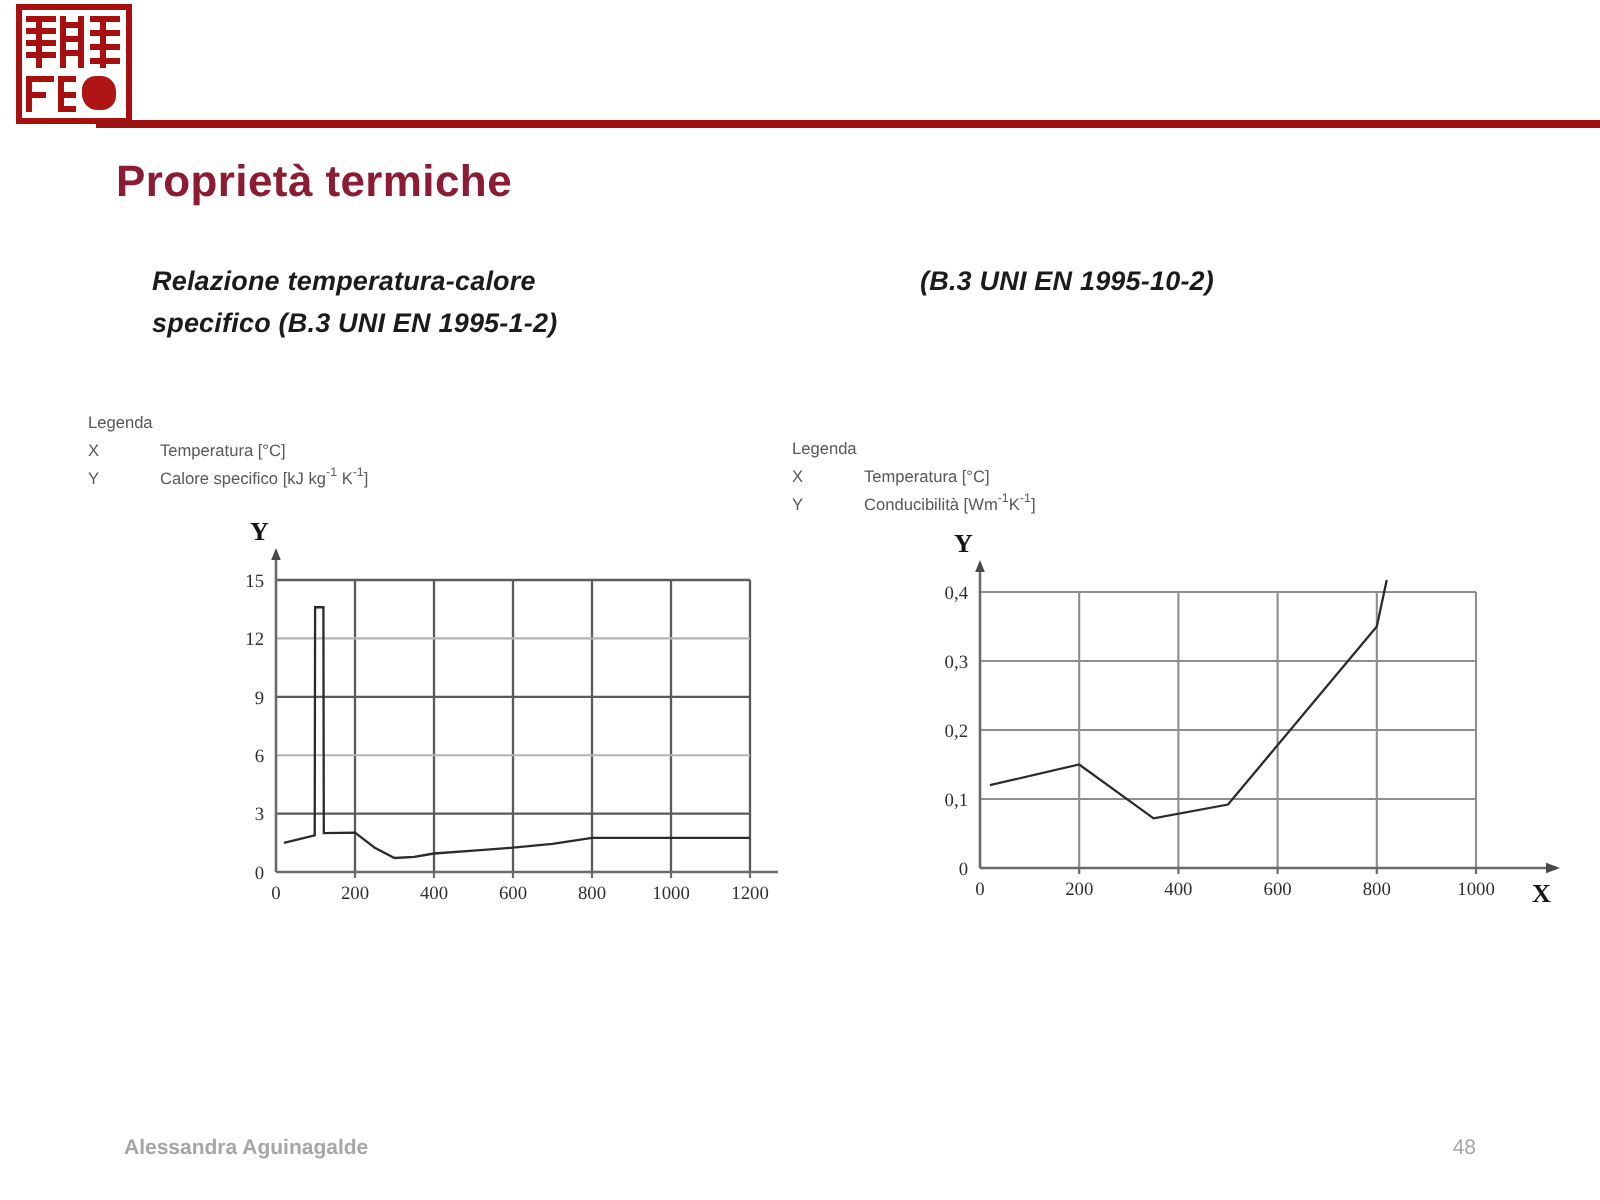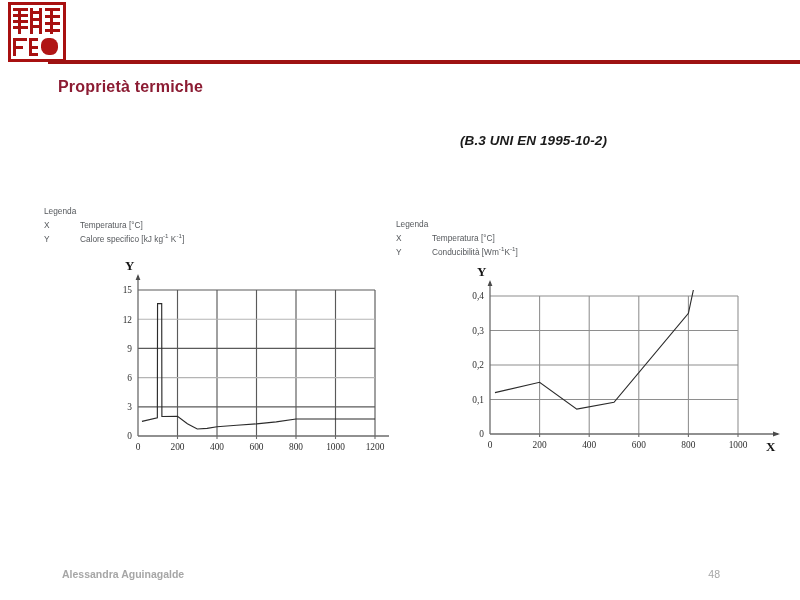--- a/index.html
+++ b/index.html
@@ -61,21 +61,21 @@
     width: 752px;
     height: 4px;
     background: #9e1212;
   }
 
   
   #slide-title {
     position: absolute;
     left: 58px;
     top: 78px;
-    font-size: 16px;
+    font-size: 22px;
     font-weight: bold;
     color: #8c1c33;
     letter-spacing: 0.2px;
     white-space: nowrap;
   }
 
   
   .panel-heading {
     position: absolute;
     font-size: 13.5px;
@@ -131,21 +131,21 @@
   }
 
   
   #footer-author, #footer-page {
     position: absolute;
     bottom: 20px;
     font-size: 10.5px;
     color: #a6a6a6;
   }
   #footer-author { left: 62px; font-weight: bold; }
-  #footer-page   { right: 80px; }
+  #footer-page   { right: 62px; }
 </style>
 </head>
 <body>
 
 <div id="slide">
 
   <div id="logo">
     <div class="seal-frame"></div>
     <div class="seal-inner">
 
@@ -172,20 +172,24 @@
       <div class="glyph" style="left:17px; top:40px; width:9px;  height:3px;"></div>
       <div class="glyph" style="left:17px; top:47px; width:9px;  height:3px;"></div>
       <div class="dot"></div>
     </div>
   </div>
 
   <div id="header-rule"></div>
 
   <div id="slide-title">Proprietà termiche</div>
 
+  <div id="heading-left" class="panel-heading">
+    <div>Relazione temperatura-calore</div>
+    <div>specifico  (B.3 UNI EN 1995-1-2)</div>
+  </div>
 
   <div id="heading-right" class="panel-heading">
     <div>(B.3 UNI EN 1995-10-2)</div>
   </div>
 
   <div id="legend-left" class="legend">
     <div class="legend-title">Legenda</div>
     <div class="legend-row">
       <span class="legend-key">X</span>
       <span>Temperatura [°C]</span>

